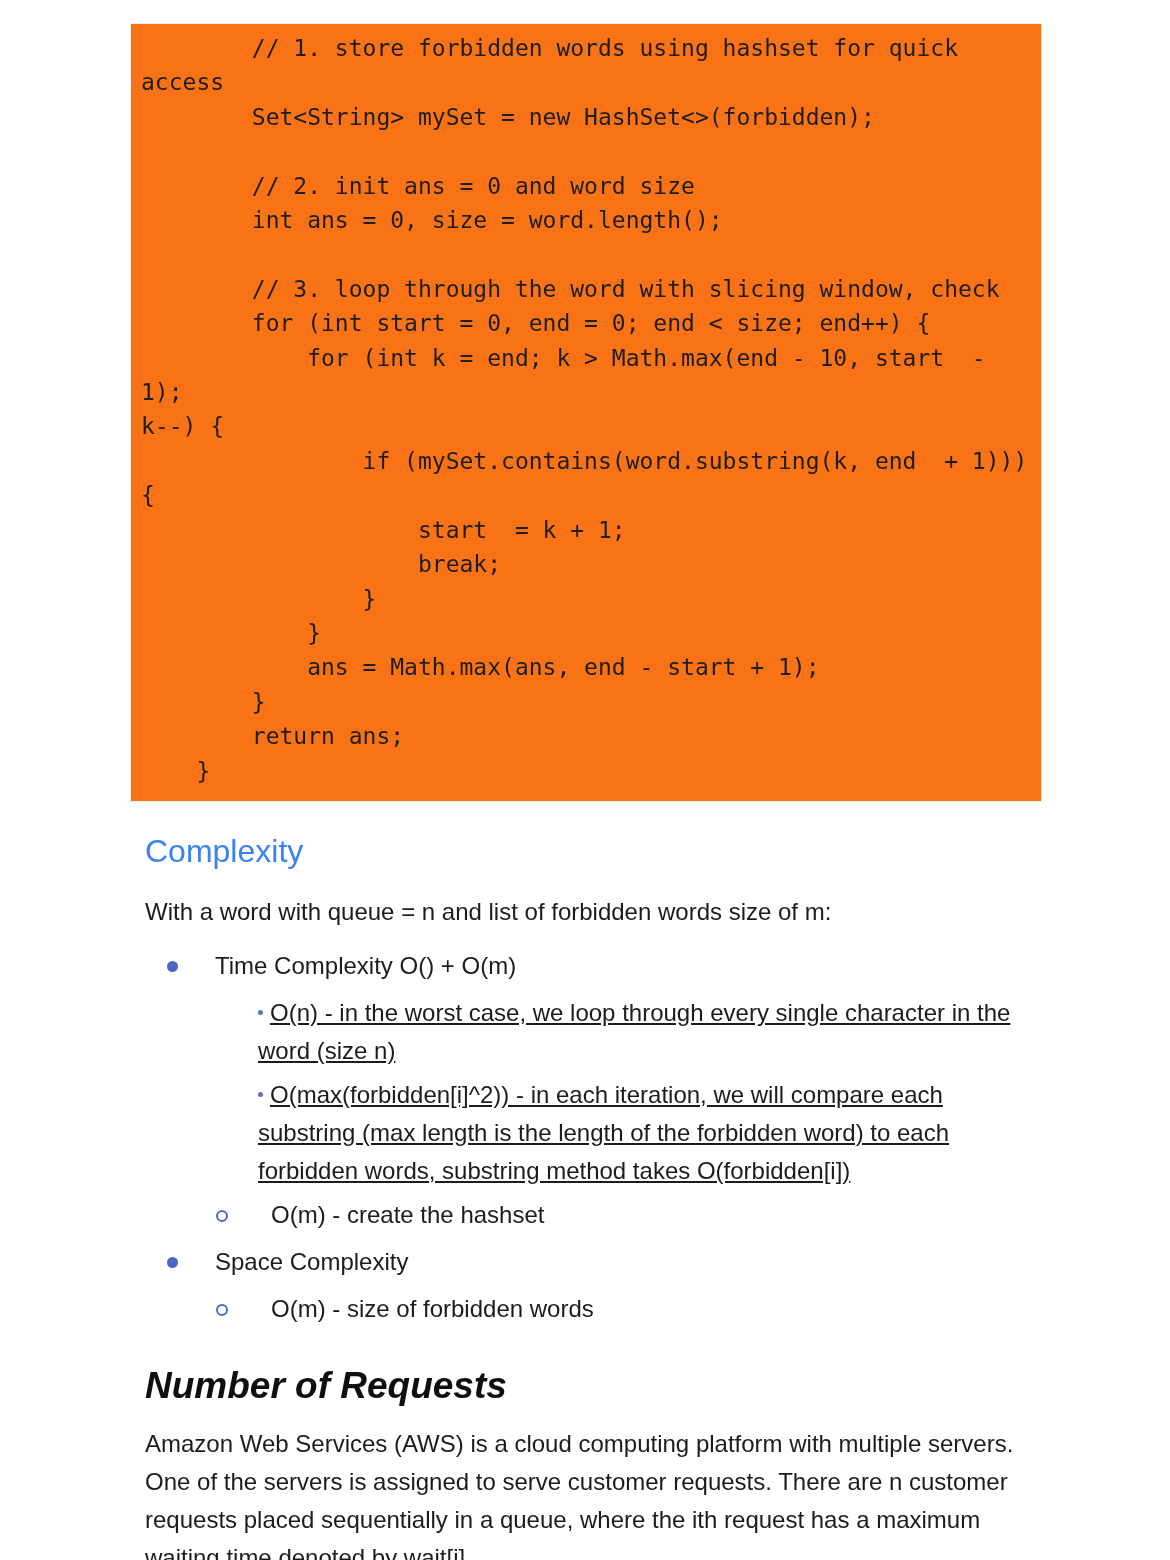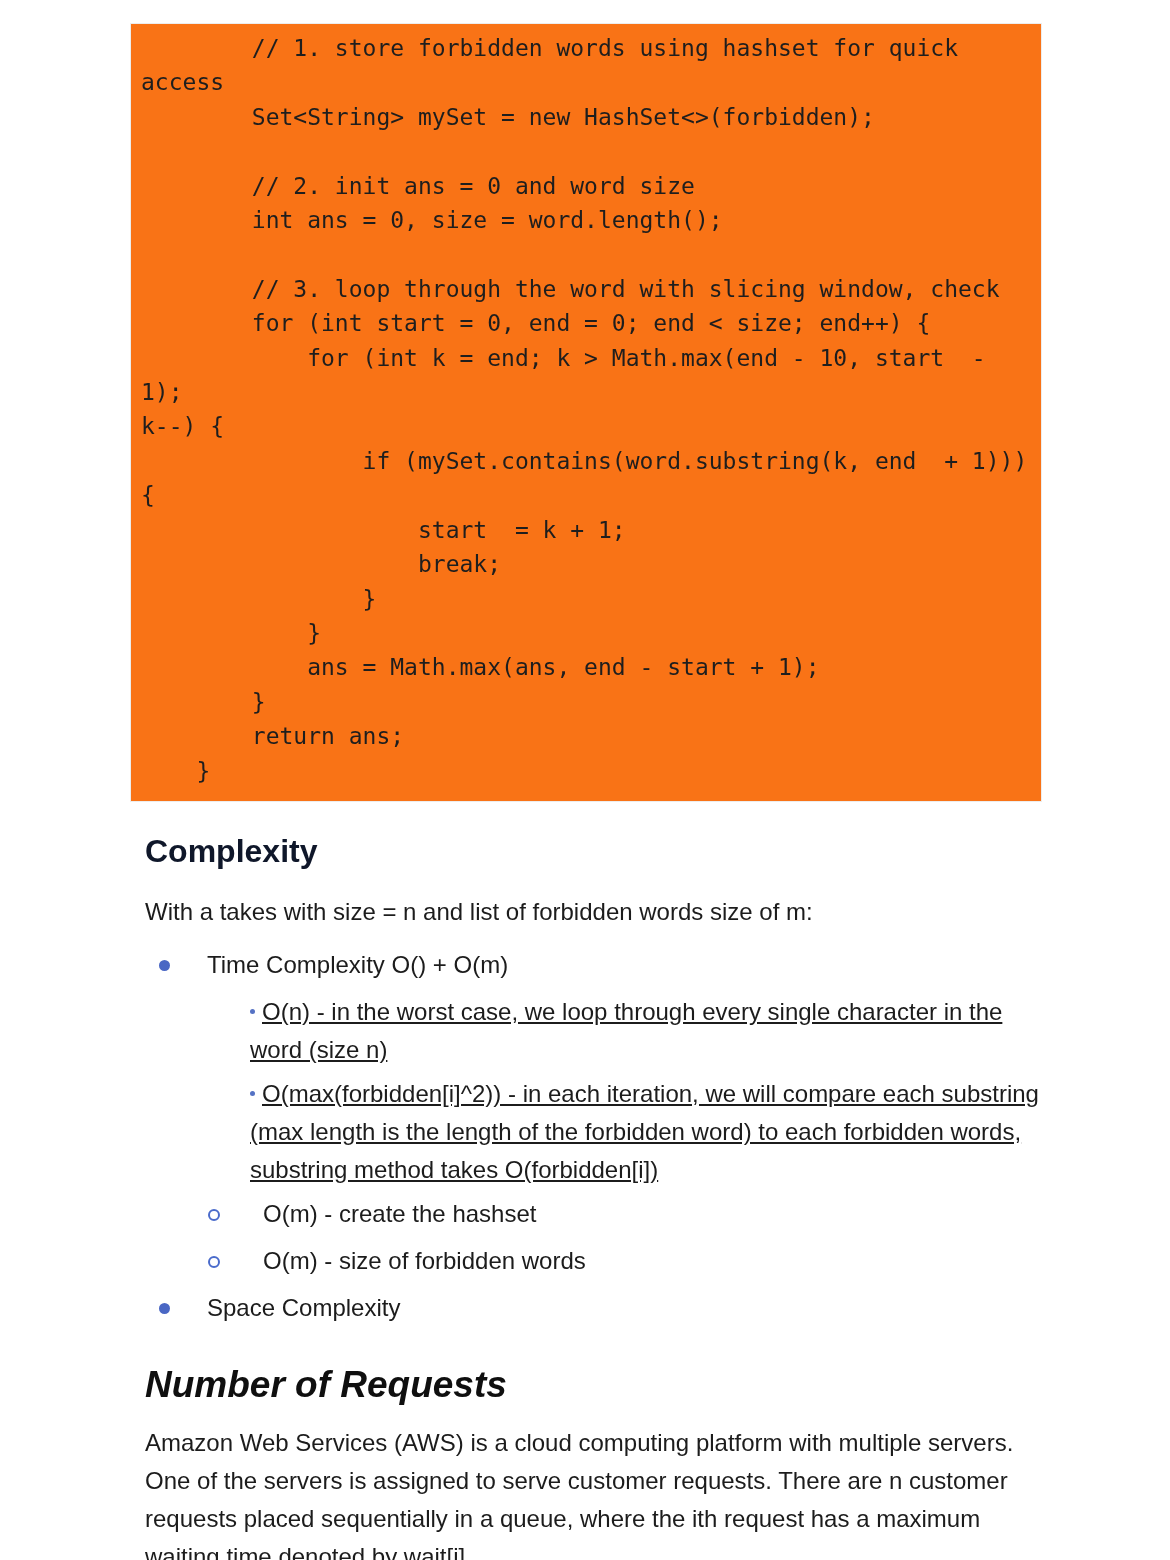--- a/index.html
+++ b/index.html
@@ -26,40 +26,40 @@
     white-space: pre-wrap;
     word-break: break-word;
   }
 
   .content { margin: 0 115px 0 145px; max-width: 910px; }
 
   h2.section-heading {
     margin: 31px 0 23px 0;
     font-size: 32px;
     line-height: 1.15;
-    font-weight: bold;
-    color: #0f172a;
+    font-weight: normal;
+    color: #3b82f6;
   }
   h1.section-heading {
     margin: 37px 0 18px 0;
     font-size: 37px;
     line-height: 1.15;
     font-weight: bold;
     color: #0f0f0f;
     font-style: italic;
   }
 
   p.body-text {
     font-size: 24px;
     line-height: 38px;
     margin: 0 0 15px 0;
     color: #1c1c1c;
   }
 
-  .list { margin: 8px; }
+  .list { margin: 16px; }
   .li {
     position: relative;
     font-size: 24px;
     line-height: 38px;
     margin-bottom: 9px;
     color: #1c1c1c;
   }
   .li.lvl1 { padding-left: 54px; }
   .li.lvl2 { padding-left: 110px; }
   .li.lvl3 { margin-left: 97px; margin-bottom: 6px; text-decoration: underline; }
@@ -106,21 +106,21 @@
             }
             ans = Math.max(ans, end - start + 1);
         }
         return ans;
     }</pre>
 
   <div class="content">
 
     <h2 class="section-heading">Complexity</h2>
 
-    <p class="body-text">With a takes with size = n and list of forbidden words size of m:</p>
+    <p class="body-text">With a word with queue = n and list of forbidden words size of m:</p>
 
     <div class="list">
 
       <div class="li lvl1">
         <span class="marker disc"></span>
         <span class="li-text">Time Complexity O() + O(m)</span>
       </div>
 
 
       <div class="li lvl3">
@@ -129,28 +129,28 @@
 
       <div class="li lvl3">
         <span class="marker dot"></span><span class="li-text">O(max(forbidden[i]^2)) - in each iteration, we will compare each substring (max length is the length of the forbidden word) to each forbidden words, substring method takes O(forbidden[i])</span>
       </div>
 
       <div class="li lvl2">
         <span class="marker ring"></span>
         <span class="li-text">O(m) - create the hashset</span>
       </div>
 
+      <div class="li lvl1">
+        <span class="marker disc"></span>
+        <span class="li-text">Space Complexity</span>
+      </div>
+
       <div class="li lvl2">
         <span class="marker ring"></span>
         <span class="li-text">O(m) - size of forbidden words</span>
-      </div>
-
-      <div class="li lvl1">
-        <span class="marker disc"></span>
-        <span class="li-text">Space Complexity</span>
       </div>
 
     </div>
 
     <h1 class="section-heading">Number of Requests</h1>
 
     <p class="body-text">Amazon Web Services (AWS) is a cloud computing platform with multiple servers. One of the servers is assigned to serve customer requests. There are n customer requests placed sequentially in a queue, where the ith request has a maximum waiting time denoted by wait[i].</p>
 
   </div>
 </div>

